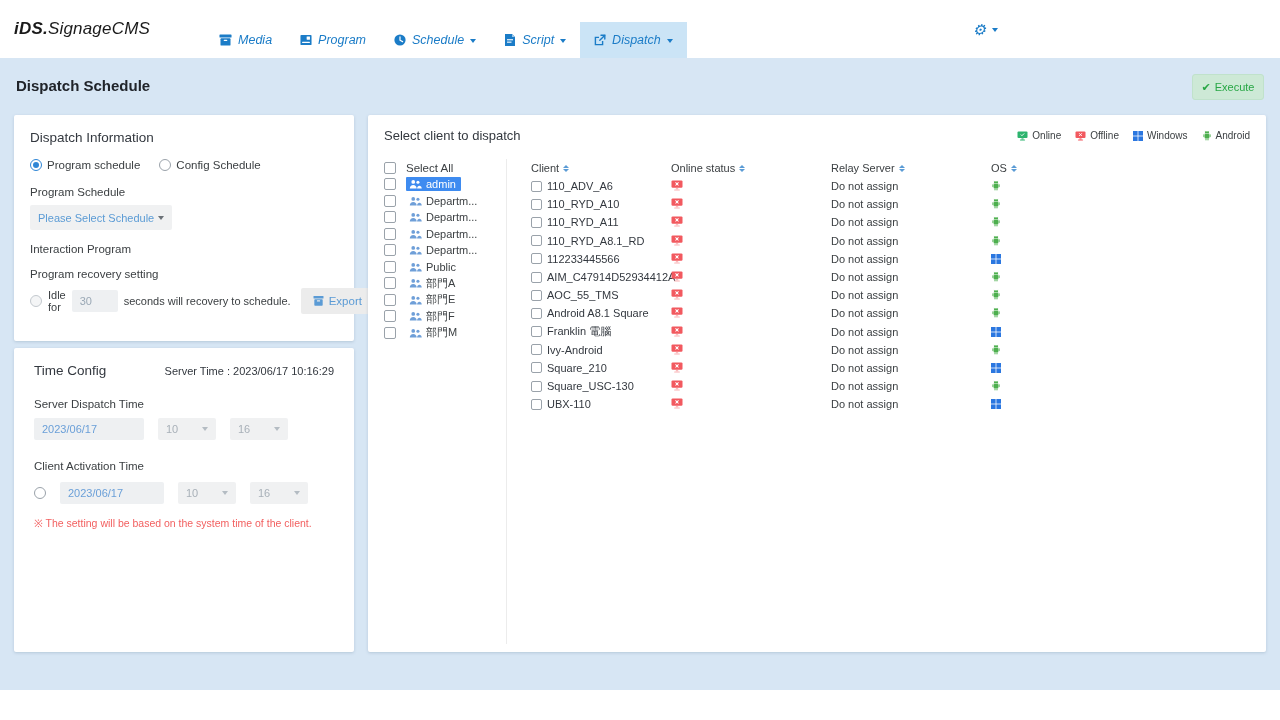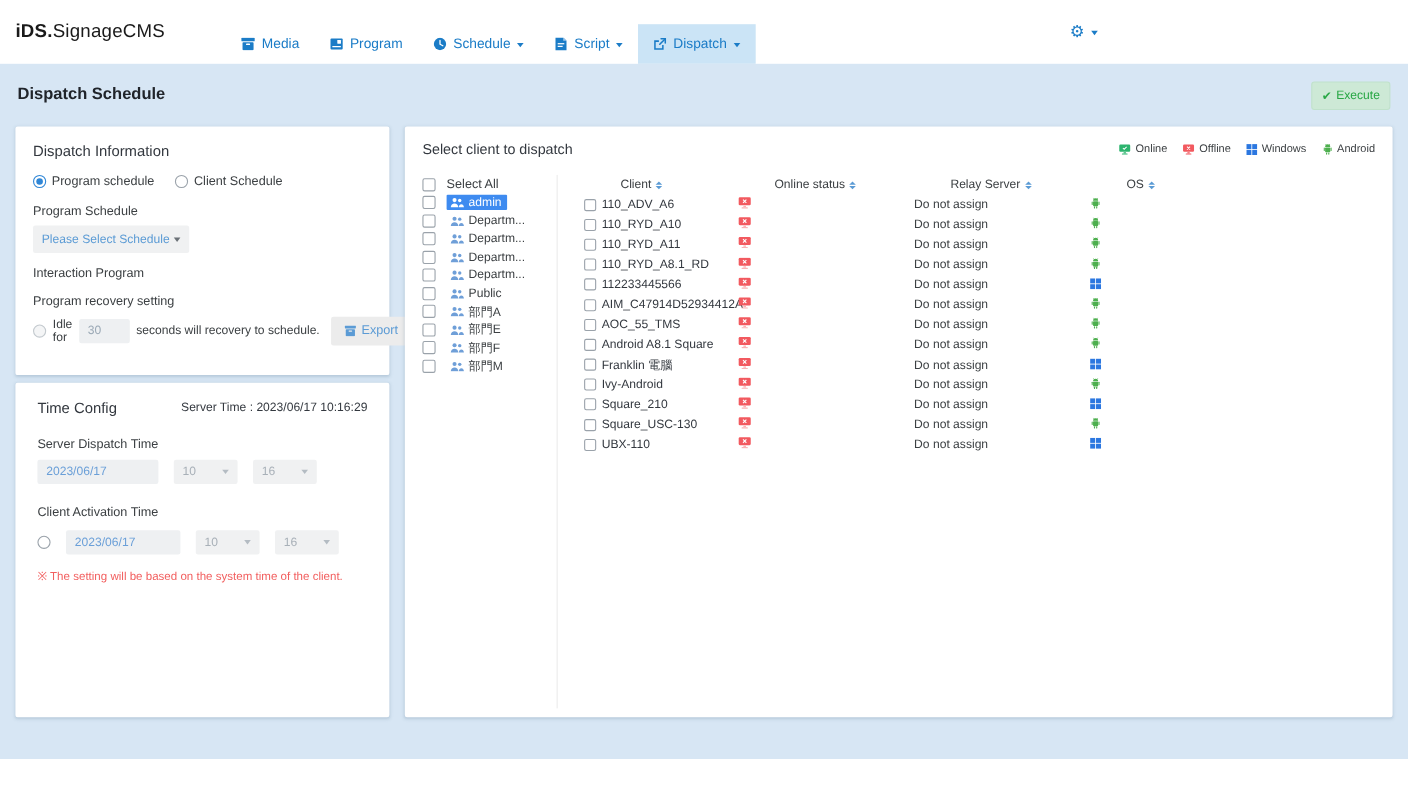--- a/index.html
+++ b/index.html
@@ -1,20 +1,20 @@
 <!DOCTYPE html>
 <html><head>
 <meta charset="utf-8">
 <style>
   * { margin:0; padding:0; box-sizing:border-box; }
   html,body { width:1280px; height:720px; background:#fff; font-family:"Liberation Sans", sans-serif; overflow:hidden; }
   .page { position:relative; width:1280px; height:720px; background:#fff; }
 
   
-  .navbar { position:absolute; top:0; left:0; width:1016px; height:58px; background:#fff; display:flex; align-items:center; }
+  .navbar { position:absolute; top:0; left:0; width:1016px; height:58px; background:#fff; display:flex; align-items:center;font-style:italic; }
   .brand { margin-left:14px; font-size:17px; color:#1a1a1a; letter-spacing:.2px; }
   .brand b { font-weight:700; }
   .nav-items { display:flex; align-items:stretch; margin-left:55px; height:100%; }
   .nav-item { display:flex; align-items:center; gap:6px; padding:0 14px; margin-top:22px; height:36px; font-size:12.5px; color:#1b7cc7; cursor:pointer;justify-content:center; }
   .nav-item.active { background:#cbe4f6; }
   .nav-item svg { display:block; }
   .caret { width:0; height:0; border-left:3.5px solid transparent; border-right:3.5px solid transparent; border-top:4px solid #1b7cc7; margin-top:2px; }
   .nav-right { margin-left:auto; margin-right:18px; display:flex; align-items:center; gap:6px; color:#1b7cc7; }
   .gear { font-size:15px; line-height:1; cursor:pointer; }
 
@@ -63,21 +63,21 @@
   .tree-col { width:122px; flex:none; }
   .sa-row { display:flex; align-items:center; gap:10px; height:17px; }
   .sa-row .lbl { font-size:11.5px; }
   .tree-item { display:flex; align-items:center; gap:10px; height:16.5px; }
   .tree-node { display:flex; align-items:center; gap:4px; padding:1px 5px 1px 3px; border-radius:1px; color:#3c4043; font-size:11px; cursor:pointer; white-space:nowrap; }
   .tree-node svg { color:#6f9fd8; flex:none; }
   .tree-item.selected .tree-node { background:#3e8bf0; color:#fff; }
   .tree-item.selected .tree-node svg { color:#fff; }
 
   .table-col { flex:1; border-left:1px solid #ececec; padding-left:24px; }
-  .thead { display:grid; grid-template-columns:140px 160px 160px 60px; height:18px; align-items:center;margin-left:33px; }
+  .thead { display:grid; grid-template-columns:140px 160px 160px 60px; height:18px; align-items:center; }
   .th { display:flex; align-items:center; gap:4px; font-size:11px; color:#3c4043; cursor:pointer; }
   .sort { display:inline-flex; flex-direction:column; gap:1px; }
   .sort i { width:0; height:0; border-left:3px solid transparent; border-right:3px solid transparent; display:block; }
   .sort .up { border-bottom:3.5px solid #5b9bd5; }
   .sort .dn { border-top:3.5px solid #5b9bd5; }
   .trow { display:grid; grid-template-columns:140px 160px 160px 60px; height:18.2px; align-items:center; }
   .c-client { display:flex; align-items:center; gap:5px; font-size:11px; color:#33383f; white-space:nowrap; }
   .c-relay { font-size:11px; color:#3c4043; }
 
   input[type="checkbox"] { appearance:none; -webkit-appearance:none; width:12px; height:12px; border:1px solid #9aa2aa; border-radius:2px; background:#fff; cursor:pointer; flex:none; }
@@ -164,21 +164,21 @@
     </div>
   </div>
 
   <div class="panel p-dispatch">
     <div class="panel-title">Dispatch Information</div>
 
     <div class="row" style="margin-top:14px; gap:5px;">
       <span class="radio checked"></span>
       <span class="lbl">Program schedule</span>
       <span class="radio" style="margin-left:14px;"></span>
-      <span class="lbl">Client Schedule</span>
+      <span class="lbl">Config Schedule</span>
     </div>
 
     <div class="lbl" style="margin-top:15px;">Program Schedule</div>
     <div class="sel" style="width:142px; margin-top:7px;">
       <span>Please Select Schedule</span>
       <span class="sc"></span>
     </div>
 
     <div class="lbl" style="margin-top:13px;">Interaction Program</div>
 

